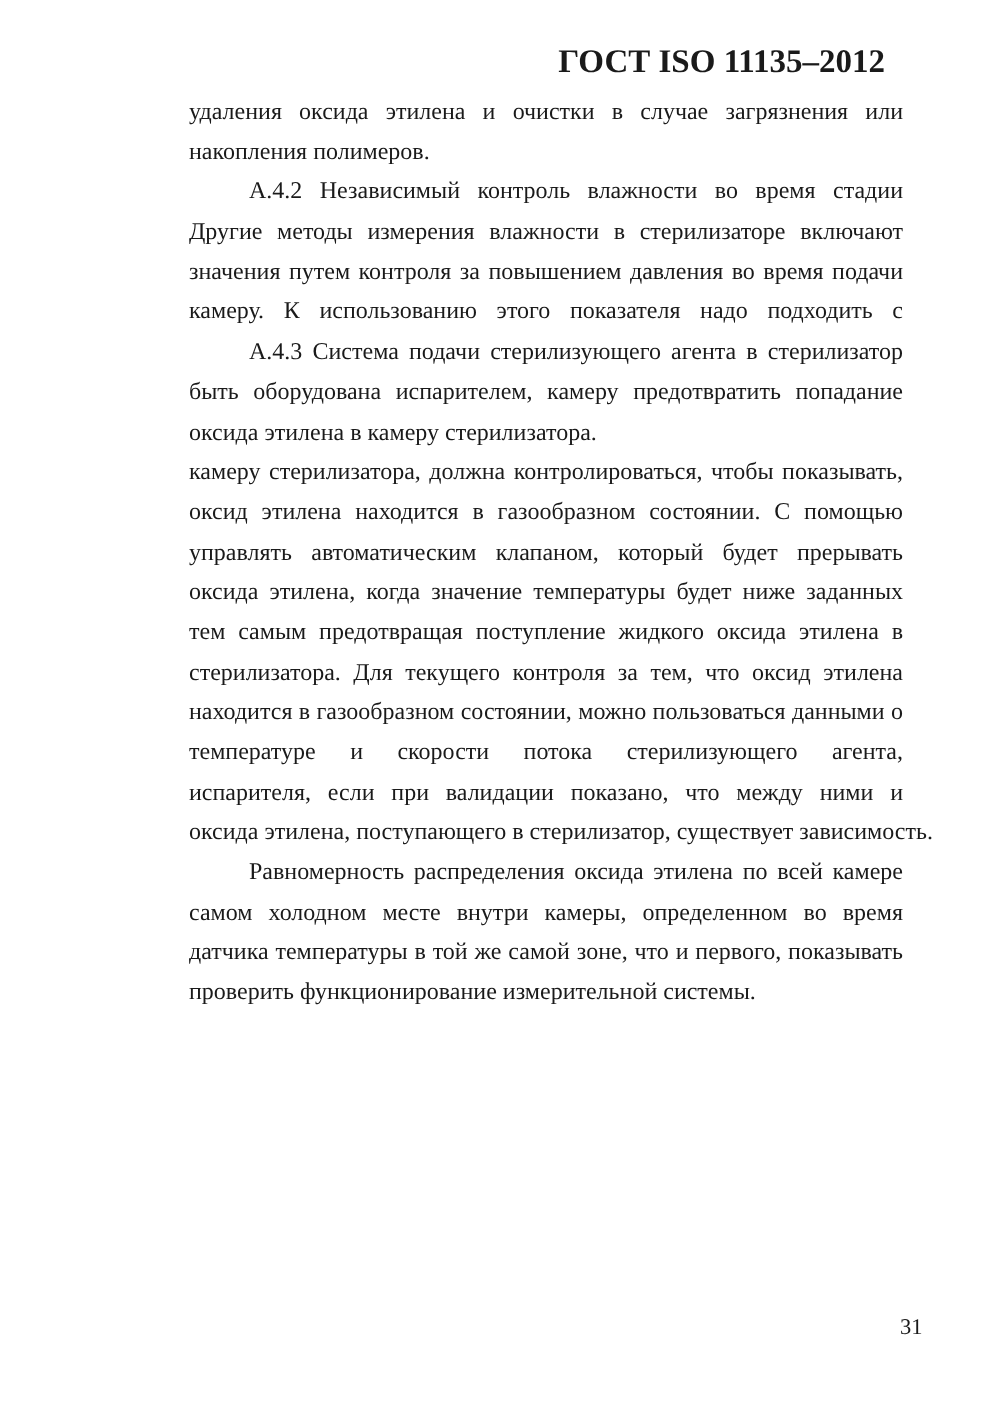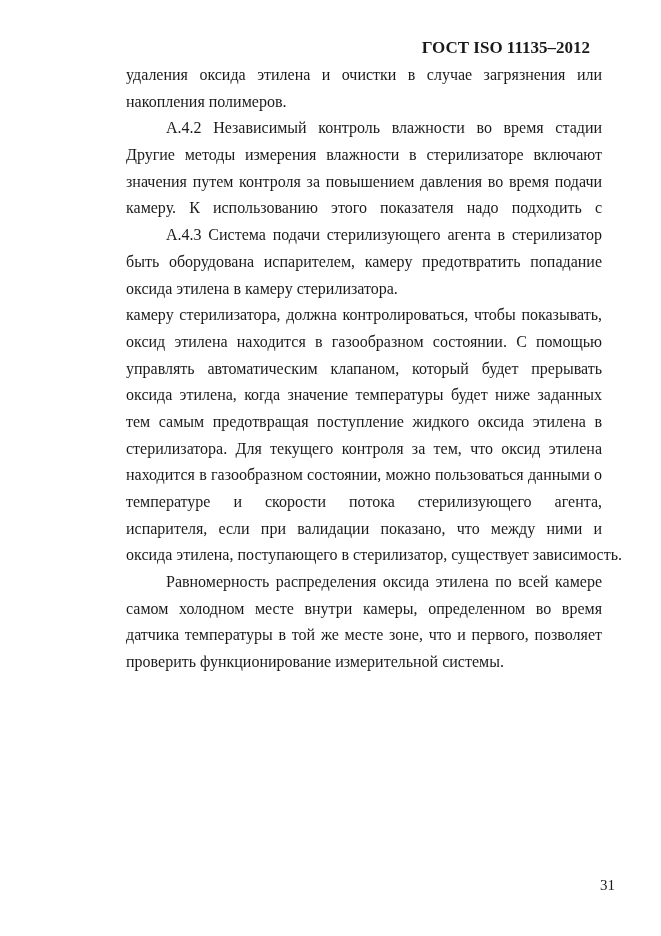--- a/index.html
+++ b/index.html
@@ -1,18 +1,18 @@
 <!DOCTYPE html>
 <html><head>
   <meta charset="utf-8">
   <style>
     html, body { margin: 0; padding: 0; background: #ffffff; }
     body { width: 661px; height: 936px; position: relative; overflow: hidden;
            font-family: "Liberation Serif", "DejaVu Serif", serif; color: #1a1a1a; }
-    .header { position: absolute; top: 38px; right: 71px; font-weight: bold; font-size: 17px; }
+    .header { position: absolute; top: 28px; right: 71px; font-weight: bold; font-size: 22px; }
     .body-text { position: absolute; top: 62px; left: 94px; width: 508px; font-size: 16px;
                  line-height: 26.7px; }
     .line { display: block; white-space: nowrap; height: 26.7px; margin-left: 32px; }
     .j { text-align: justify; text-align-last: justify; white-space: normal; overflow: hidden; }
     .indent { padding-left: 40px; }
     .page-num { position: absolute; top: 877px; left: 600px; font-size: 15px; }
   </style>
 </head>
 <body>
 
@@ -33,17 +33,17 @@
     <span class="line j">управлять автоматическим клапаном, который будет прерывать поступление</span>
     <span class="line j">оксида этилена, когда значение температуры будет ниже заданных пределов,</span>
     <span class="line j">тем самым предотвращая поступление жидкого оксида этилена в камеру</span>
     <span class="line j">стерилизатора. Для текущего контроля за тем, что оксид этилена полностью</span>
     <span class="line j">находится в газообразном состоянии, можно пользоваться данными о</span>
     <span class="line j">температуре и скорости потока стерилизующего агента, полученными от</span>
     <span class="line j">испарителя, если при валидации показано, что между ними и температурой</span>
     <span class="line">оксида этилена, поступающего в стерилизатор, существует зависимость.</span>
     <span class="line j indent">Равномерность распределения оксида этилена по всей камере</span>
     <span class="line j">самом холодном месте внутри камеры, определенном во время комиссионной</span>
-    <span class="line j">датчика температуры в той же месте зоне, что и первого, позволяет</span>
+    <span class="line j">датчика температуры в той же самой зоне, что и первого, показывать</span>
     <span class="line">проверить функционирование измерительной системы.</span>
   </div>
 
 <div class="page-num">31</div>
 
 </body></html>

